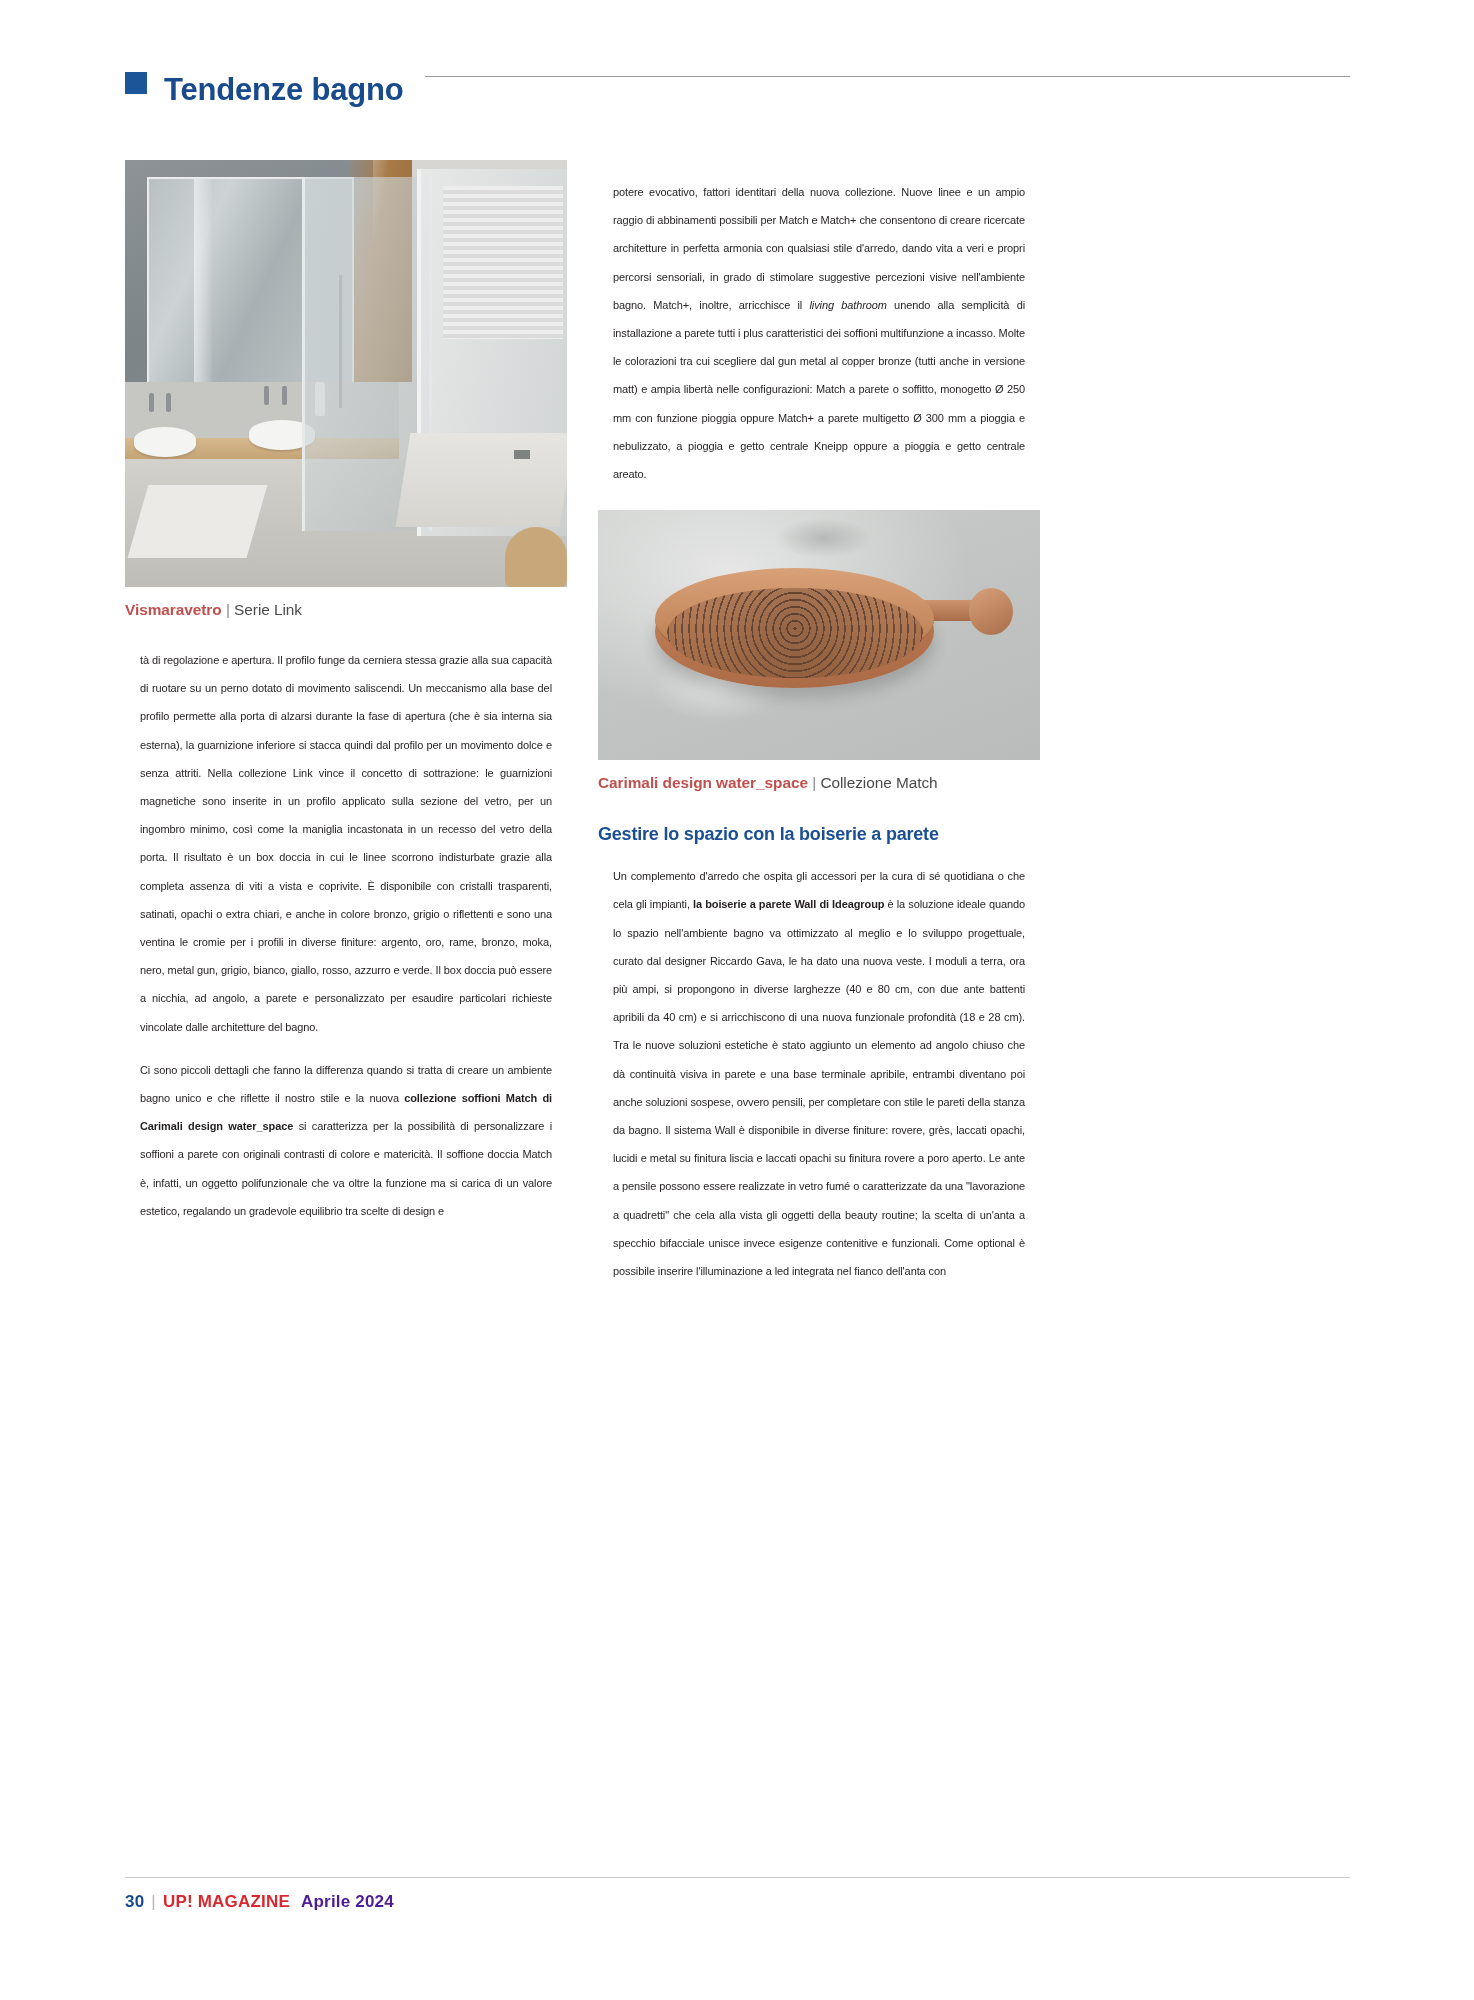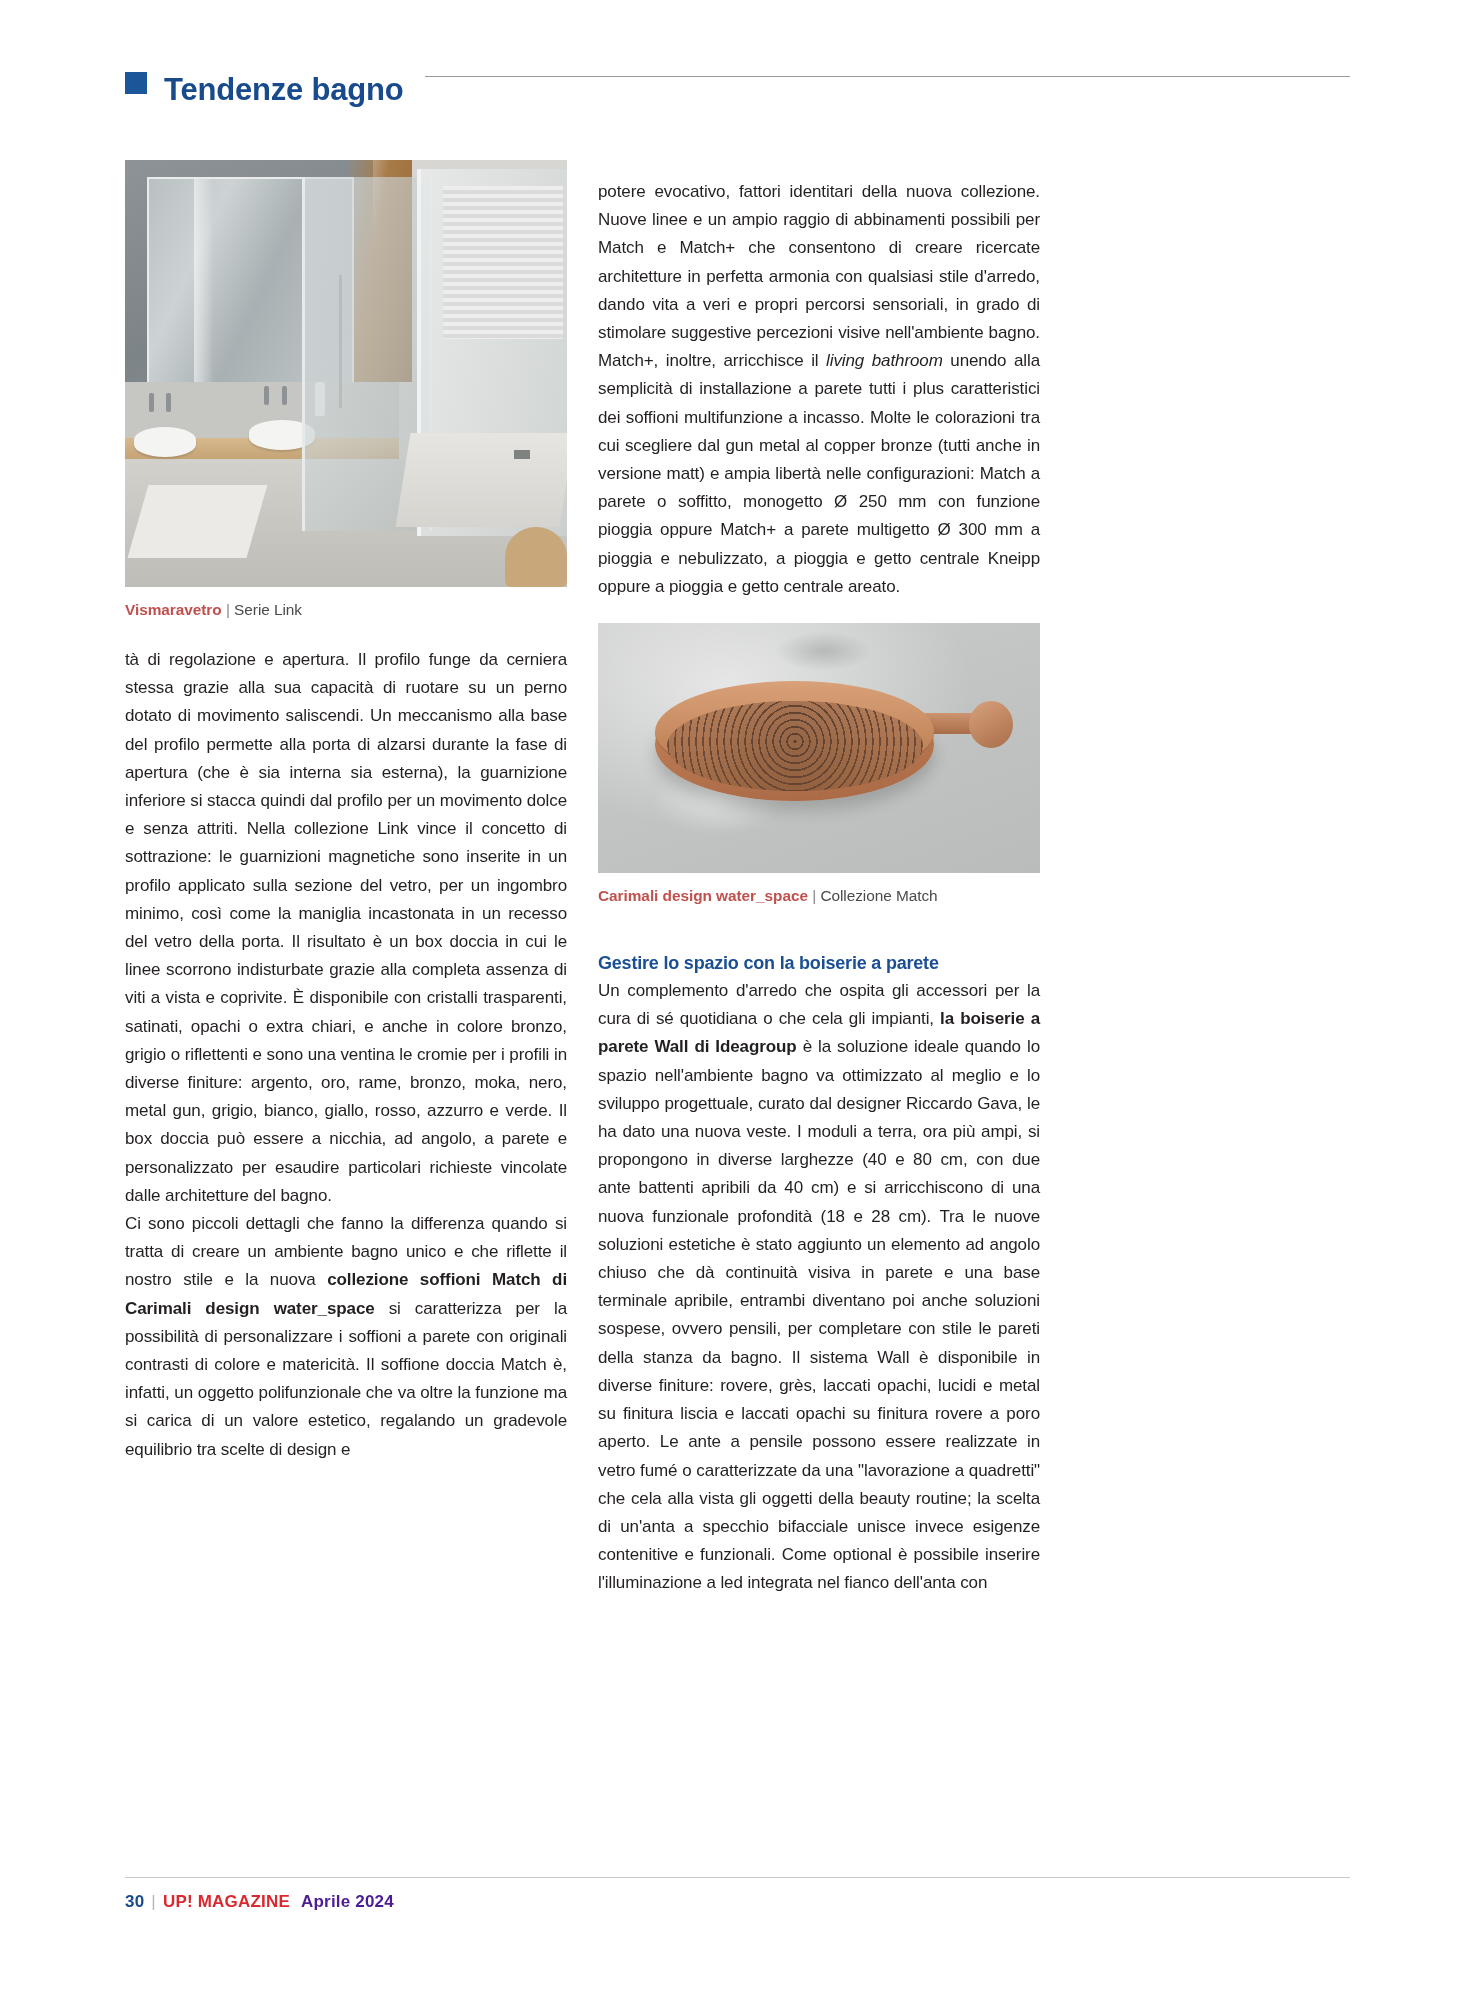--- a/index.html
+++ b/index.html
@@ -60,22 +60,22 @@
   
   .col {
     position: absolute;
     width: 442px;
     top: 160px;
   }
   .col-left  { left: 125px; }
   .col-right { left: 598px; }
 
   p.body {
-    margin: 0;
-    font-size: 17px;
+    margin: 15px;
+    font-size: 11px;
     line-height: 28.2px;
     text-align: justify;
     color: #231f20;
     letter-spacing: -0.1px;
     -webkit-hyphens: none;
     hyphens: none;
   }
   p.body b { font-weight: bold; }
   p.body i { font-style: italic; }
 
@@ -336,21 +336,21 @@
         <div class="sh-head-rim"></div>
         <div class="sh-head-face"></div>
       </div>
       <figcaption class="caption">
         <span class="brand">Carimali design water_space</span>
         <span class="sep">|</span>
         <span>Collezione Match</span>
       </figcaption>
     </figure>
 
-    <h2 class="subhead" style="margin-top:44px;">Gestire lo spazio con la boiserie a parete</h2>
+    <h2 class="subhead" style="margin-top:28px;">Gestire lo spazio con la boiserie a parete</h2>
 
     <p class="body"><span>Un complemento d'arredo che ospita gli accessori per la cura di sé quotidiana o che cela gli impianti, </span><b>la boiserie a parete Wall di Ideagroup</b><span> è la soluzione ideale quando lo spazio nell'ambiente bagno va ottimizzato al meglio e lo sviluppo progettuale, curato dal designer Riccardo Gava, le ha dato una nuova veste. I moduli a terra, ora più ampi, si propongono in diverse larghezze (40 e 80 cm, con due ante battenti apribili da 40 cm) e si arricchiscono di una nuova funzionale profondità (18 e 28 cm). Tra le nuove soluzioni estetiche è stato aggiunto un elemento ad angolo chiuso che dà continuità visiva in parete e una base terminale apribile, entrambi diventano poi anche soluzioni sospese, ovvero pensili, per completare con stile le pareti della stanza da bagno. Il sistema Wall è disponibile in diverse finiture: rovere, grès, laccati opachi, lucidi e metal su finitura liscia e laccati opachi su finitura rovere a poro aperto. Le ante a pensile possono essere realizzate in vetro fumé o caratterizzate da una "lavorazione a quadretti" che cela alla vista gli oggetti della beauty routine; la scelta di un'anta a specchio bifacciale unisce invece esigenze contenitive e funzionali. Come optional è possibile inserire l'illuminazione a led integrata nel fianco dell'anta con</span></p>
 
   </div>
 
   <div class="footer-top-rule"></div>
   <div class="footer">
     <span class="pagenum">30</span>
     <span class="bar">|</span>
     <span class="mag">UP! MAGAZINE</span>

